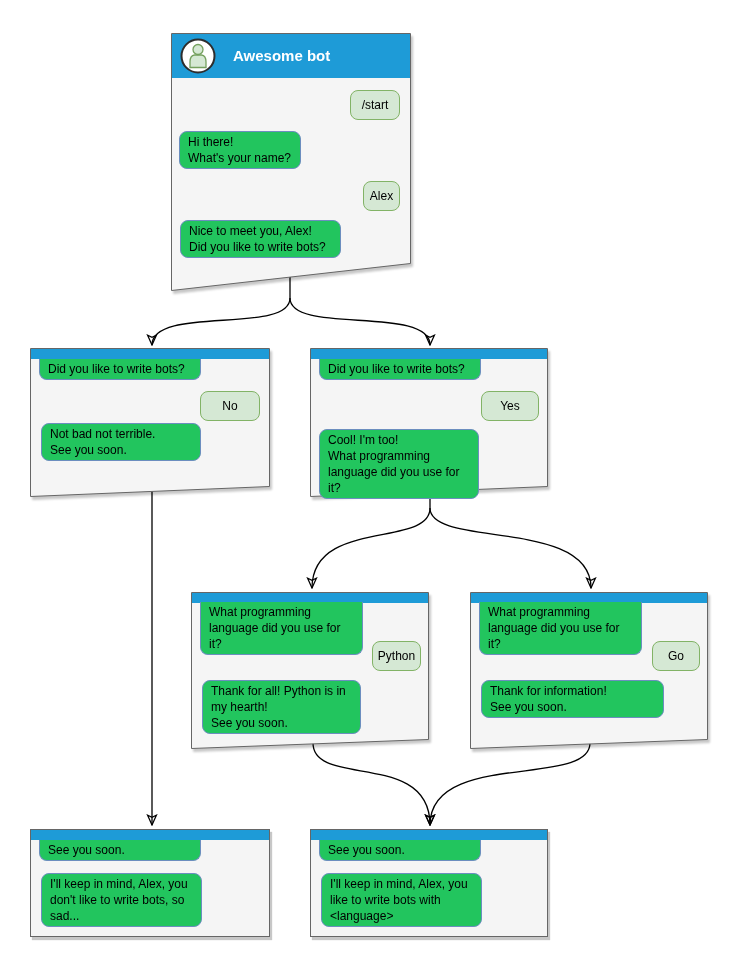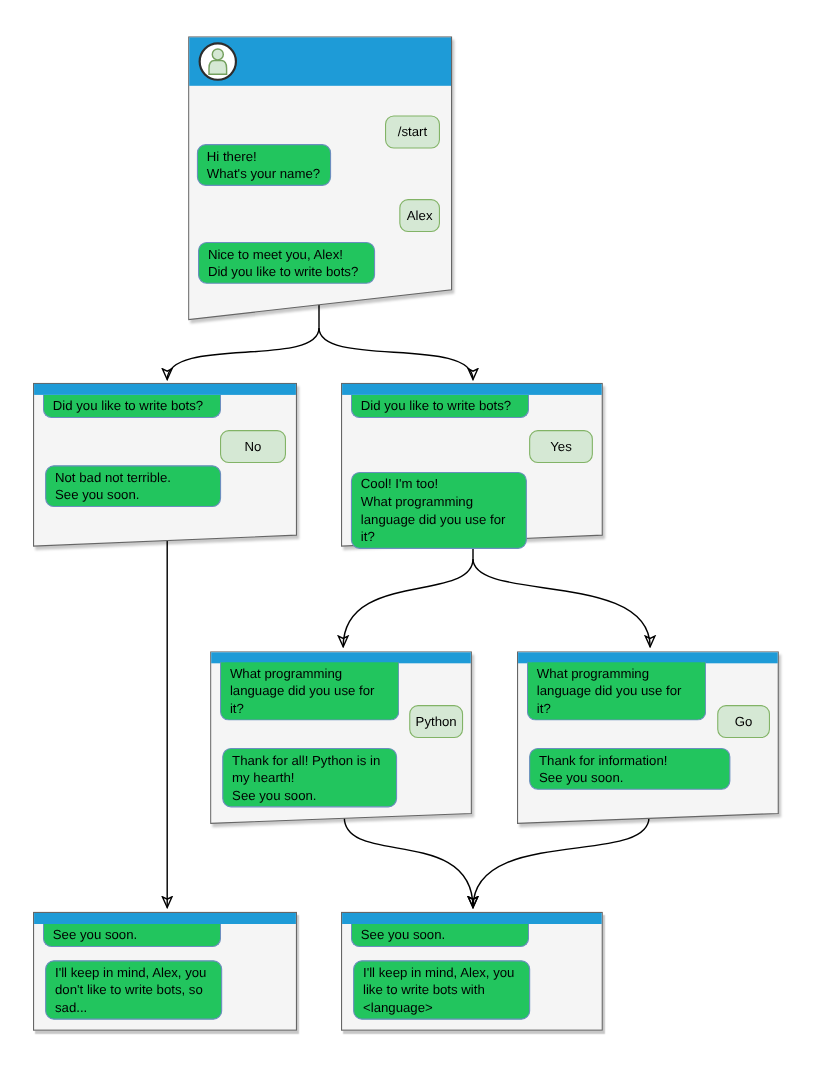--- a/index.html
+++ b/index.html
@@ -61,22 +61,23 @@
       <polygon points="0.5,0.5 239.5,0.5 239.5,230.5 0.5,257.5"></polygon>
     </svg>
     <div class="titlebar main">
       <span class="avatar">
         <svg width="36" height="36" viewBox="0 0 36 36">
           <circle cx="18" cy="18" r="16.5" fill="#ffffff" stroke="#2d2d2d" stroke-width="2"></circle>
           <path d="M10,29.5 L10,24 Q10,17.5 14.5,17 L21.5,17 Q26,17.5 26,24 L26,29.5 Z" fill="#d5e8d4" stroke="#74a05e" stroke-width="1.3"></path>
           <circle cx="18" cy="11.5" r="5" fill="#d5e8d4" stroke="#74a05e" stroke-width="1.3"></circle>
         </svg>
       </span>
+      <span class="main-title">Awesome bot</span>
     </div>
-    <div class="msg user" style="top:57px;right:11px;width:50px;margin-top:15px;">/start</div>
+    <div class="msg user" style="top:57px;right:11px;width:50px;">/start</div>
     <div class="msg bot" style="top:98px;left:8px;width:122px;">Hi there!
 What's your name?</div>
     <div class="msg user" style="top:148px;right:11px;width:37px;">Alex</div>
     <div class="msg bot" style="top:187px;left:9px;width:161px;">Nice to meet you, Alex!
 Did you like to write bots?</div>
   </div>
 
   <div class="window" style="left:30px;top:348px;width:240px;height:149px;">
     <svg class="frame" width="242" height="150">
       <polygon points="0.5,0.5 239.5,0.5 239.5,138.5 0.5,148.5"></polygon>

